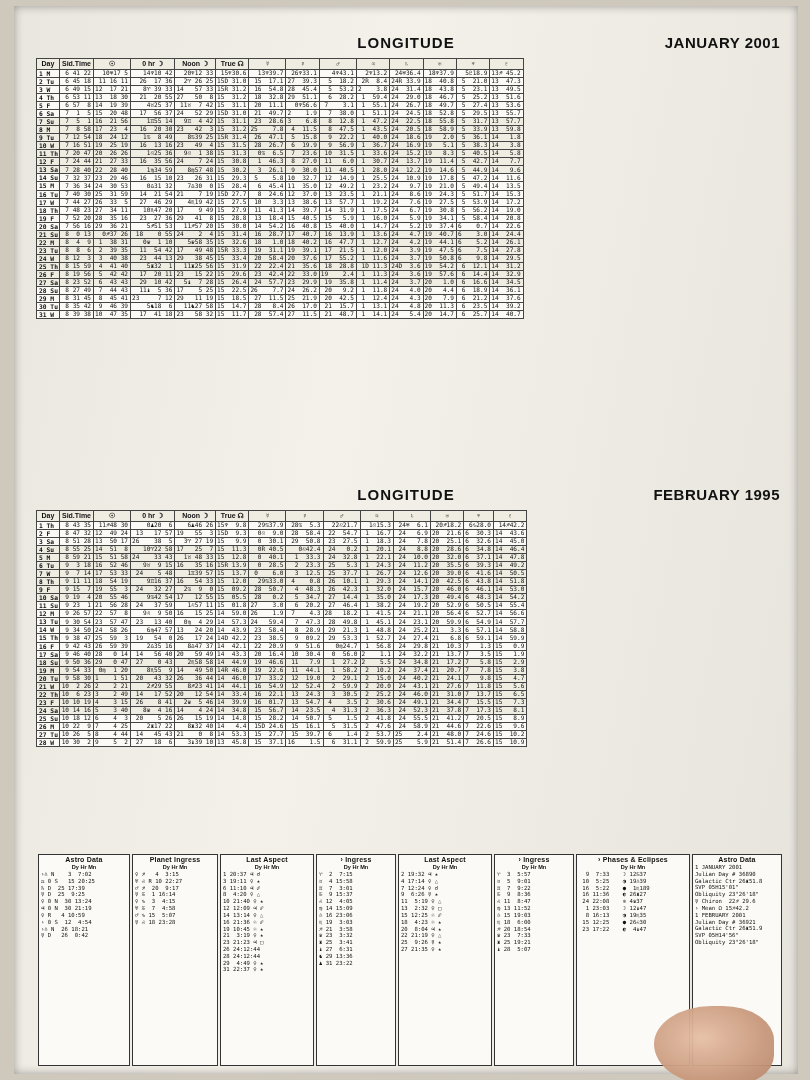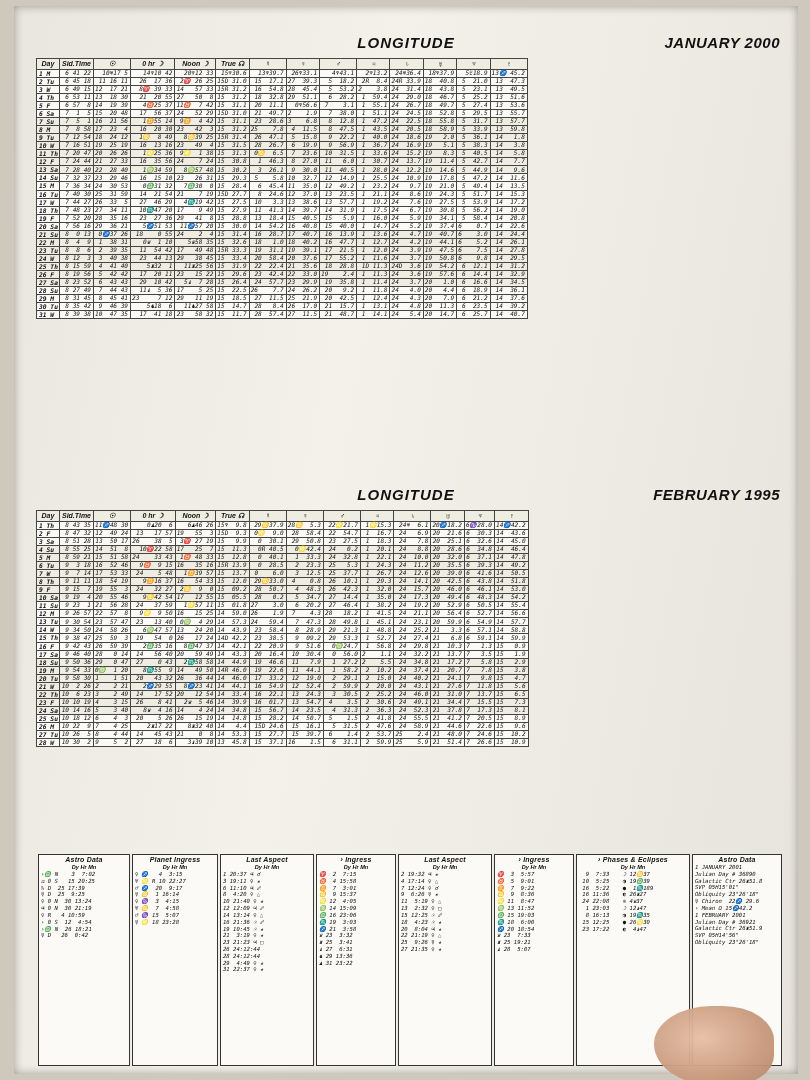--- a/index.html
+++ b/index.html
@@ -10,21 +10,20 @@
     overflow:hidden;
     position:relative;
   }
   
   .page{
     position:absolute;
     left:14px;top:6px;width:784px;height:1068px;
     background:#f3f0e8;
     box-shadow:0 0 10px rgba(0,0,0,.35) inset;
     background-image:linear-gradient(100deg, rgba(0,0,0,0.04), rgba(255,255,255,0.06) 40%, rgba(0,0,0,0.05));
-    font-style:italic;
   }
   .thumb{
     position:absolute;left:640px;top:1000px;width:120px;height:80px;
     background:radial-gradient(ellipse at 40% 40%, #e6bfa6, #c99a7d 60%, #b5846a);
     border-radius:50% 45% 40% 55%;
     filter:blur(0.6px);
     opacity:.95;
   }
   .section{position:absolute;left:0;right:0;}
   .sec-title{
@@ -84,21 +83,21 @@
   }
   .lines div{white-space:pre;line-height:1.22;}
 </style>
 </head>
 <body>
 
 <div class="page">
 
   <div class="section" style="top:28px;">
     <div class="sec-title">LONGITUDE</div>
-    <div class="month">JANUARY 2000</div>
+    <div class="month">JANUARY 2001</div>
   </div>
 
   <div style="position:absolute;left:22px;top:52px;">
     <table class="eph" id="jan-table">
       <thead>
           <tr>
             <th>Day</th>
             <th>Sid.Time</th>
             <th>☉</th>
             <th>0 hr ☽</th>

